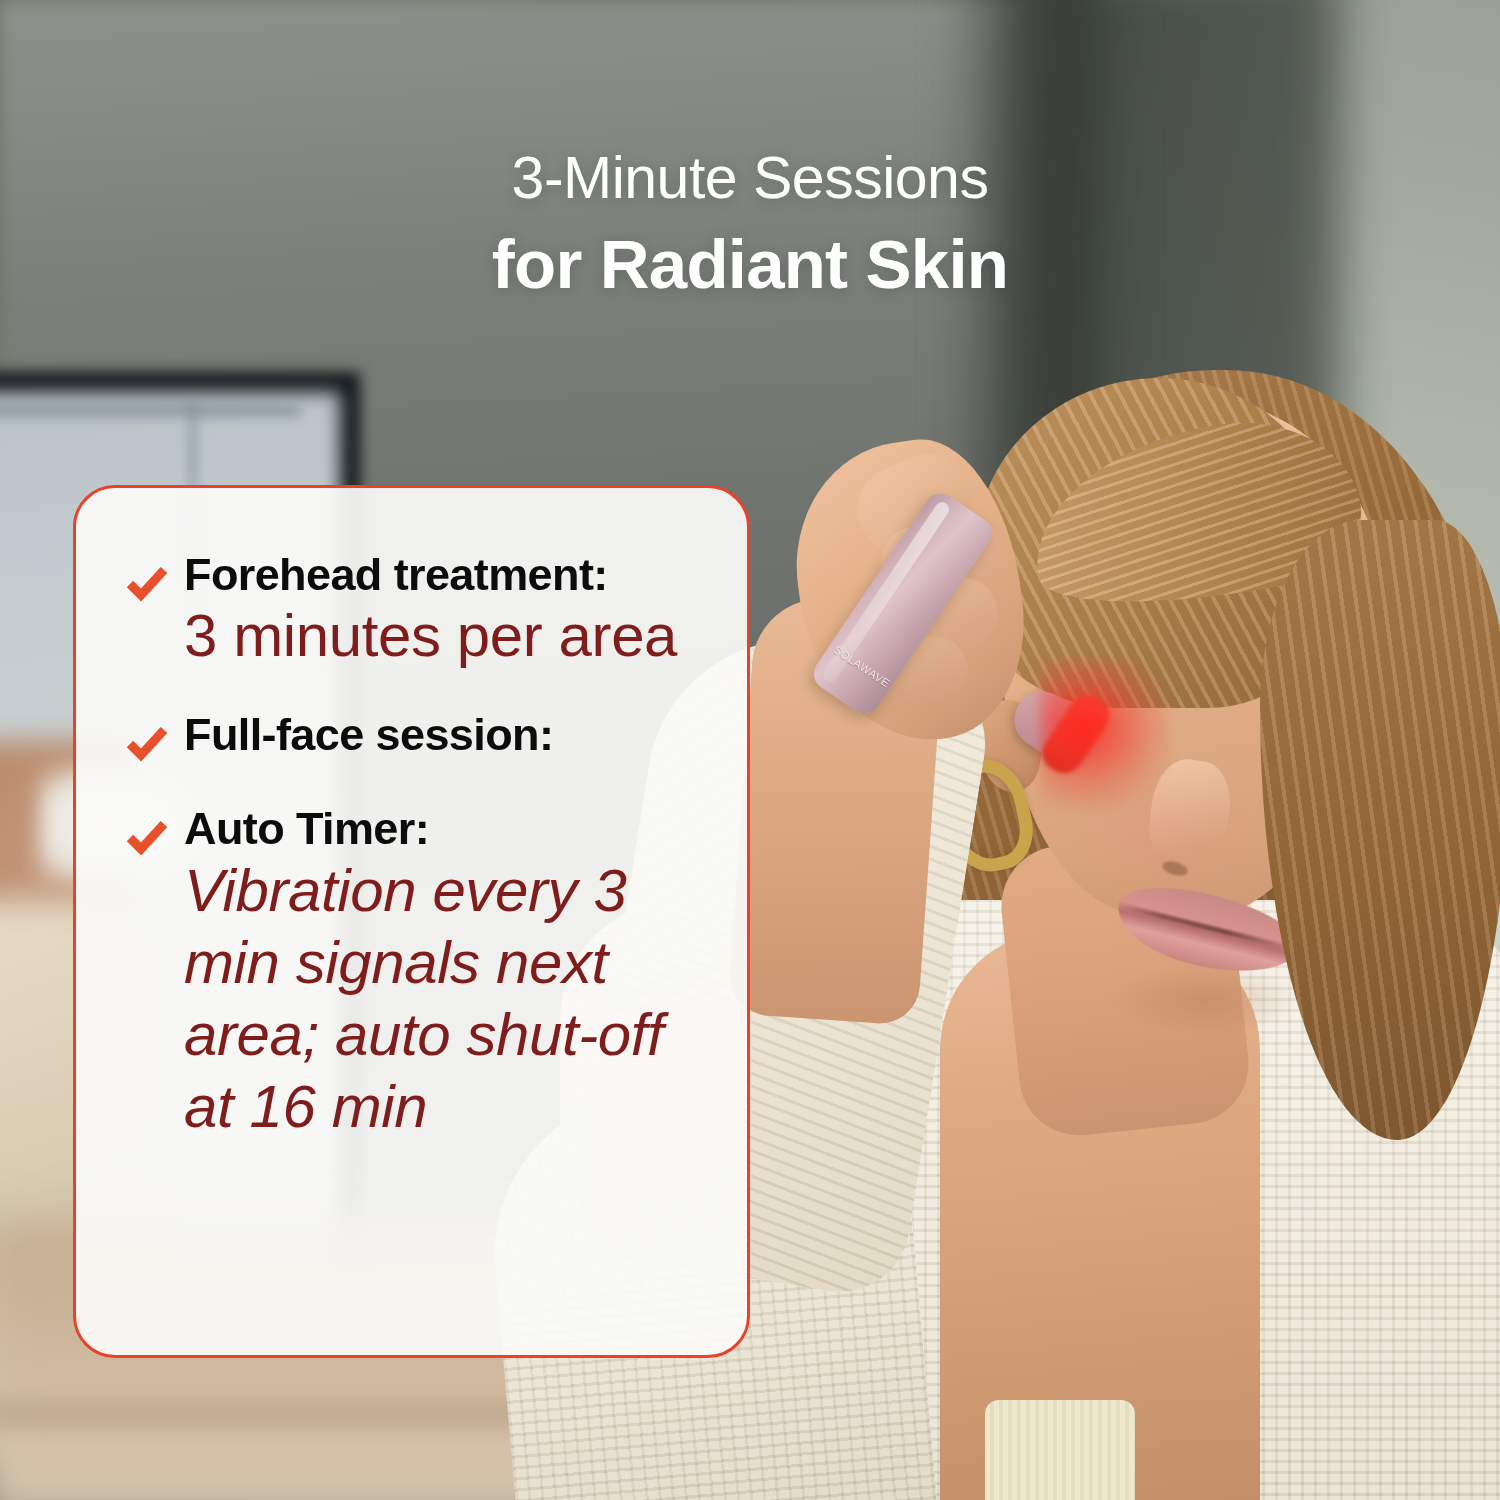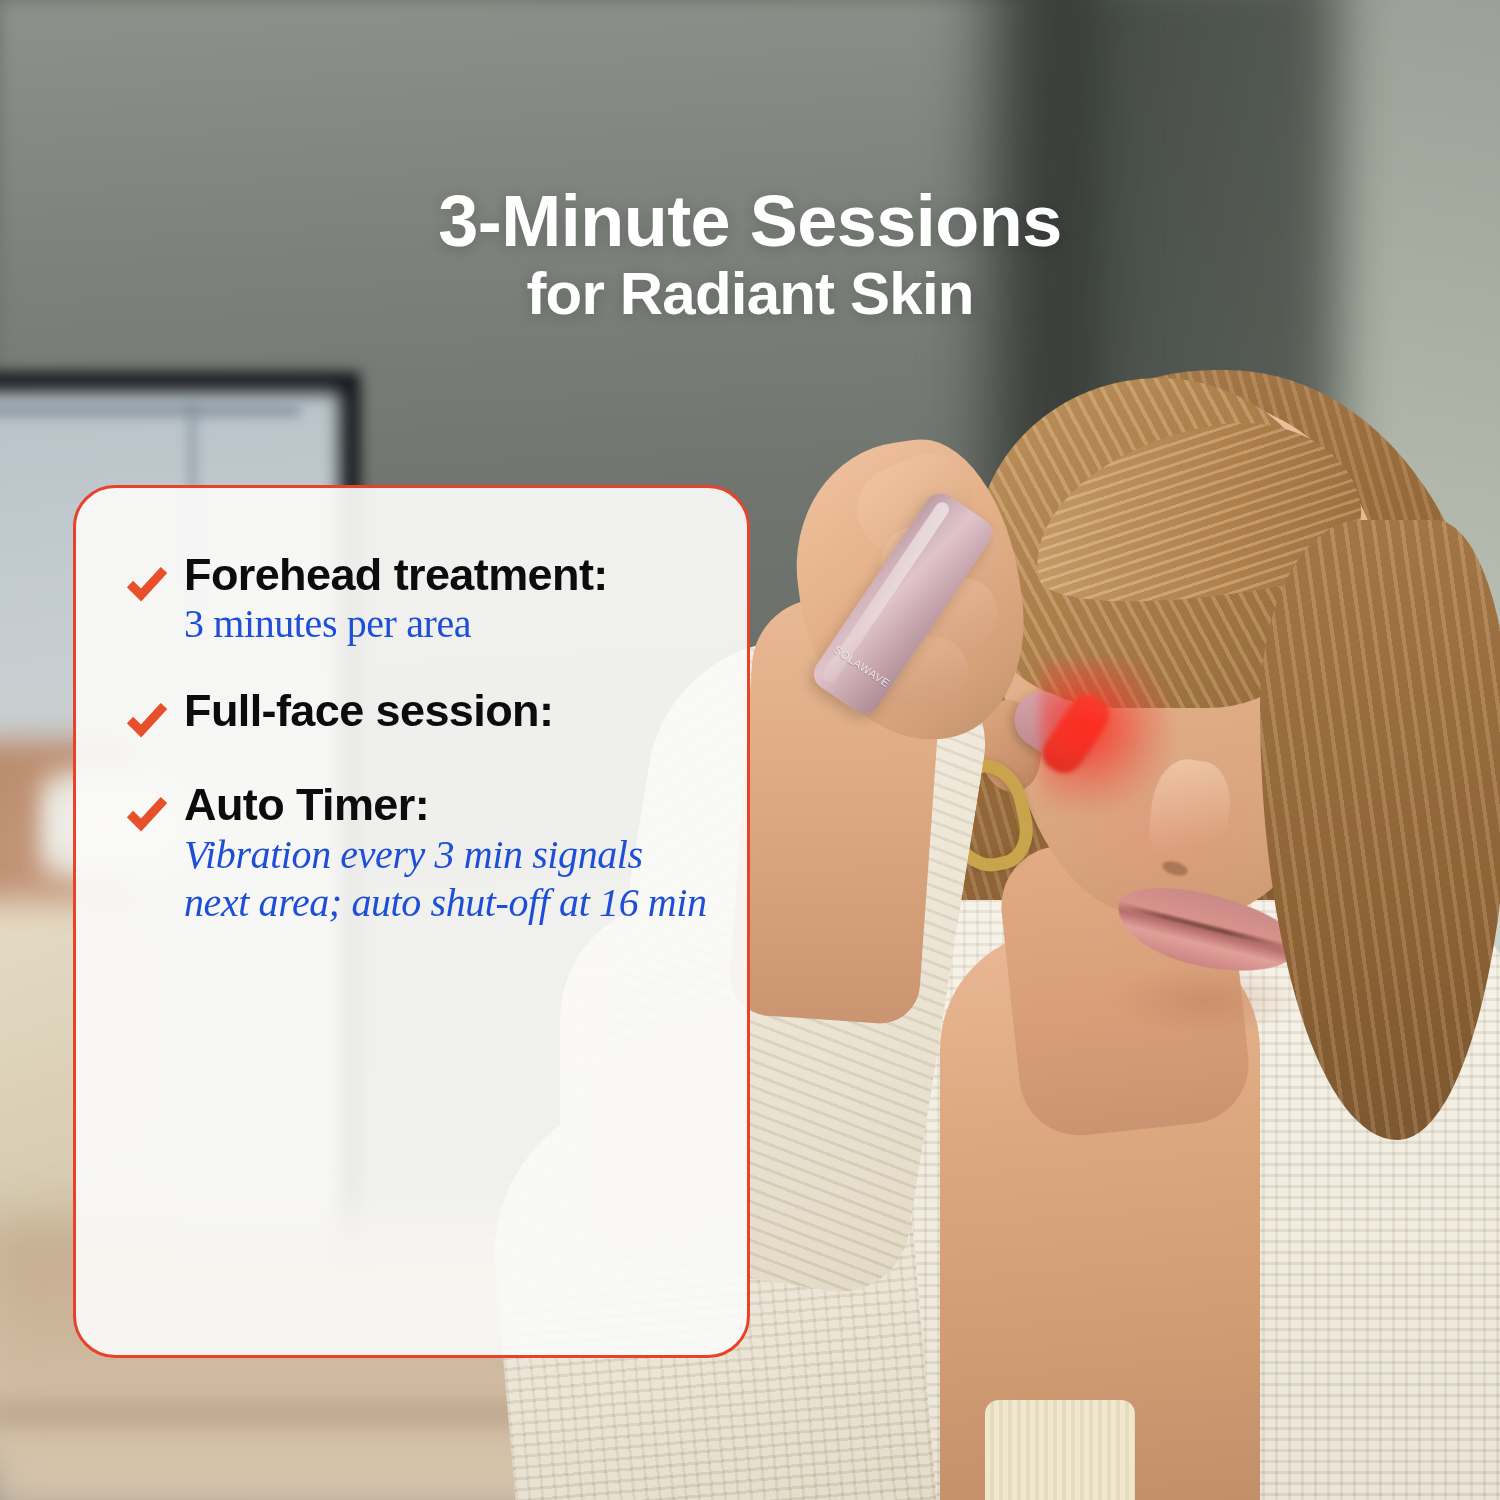--- a/index.html
+++ b/index.html
@@ -410,31 +410,30 @@
     position: absolute;
     left: 0; right: 0; top: 148px;
     text-align: center;
     color: #ffffff;
     line-height: 1.04;
     text-shadow: 0 2px 14px rgba(0,0,0,.18);
     pointer-events: none;
   }
   .headline .l1 {
     display: block;
-    font-size: 72px;
-    font-weight: 700;
+    font-size: 59px;
+    font-weight: 400;
     letter-spacing: -0.5px;
-    margin-top: 36px;
   }
   .headline .l2 {
     display: block;
-    font-size: 60px;
+    font-size: 69px;
     font-weight: 700;
     letter-spacing: -0.8px;
-    margin-top: 4px;
+    margin-top: 20px;
   }
 
   
   .card {
     position: absolute;
     left: 73px; top: 485px;
     width: 677px; height: 873px;
     box-sizing: border-box;
     background: rgba(250,250,248,0.93);
     border: 3px solid #E8422A;
@@ -458,26 +457,25 @@
   .btitle {
     display: block;
     font-size: 45px;
     font-weight: 700;
     color: #0c0c0c;
     line-height: 1.12;
     letter-spacing: -0.6px;
   }
   .bbody {
     display: block;
-    font-size: 40px;
+    font-size: 60px;
     font-weight: 400;
-    color: #1d4ed8;
+    color: #7f1d1d;
     line-height: 1.20;
     letter-spacing: -0.4px;
-    font-family: Liberation Serif, serif;
   }
   .bbody.italic { font-style: italic; }
 </style>
 </head>
 <body>
 
 <div id="stage">
 
   <div class="photo">
     <div class="bg-wall"></div>

